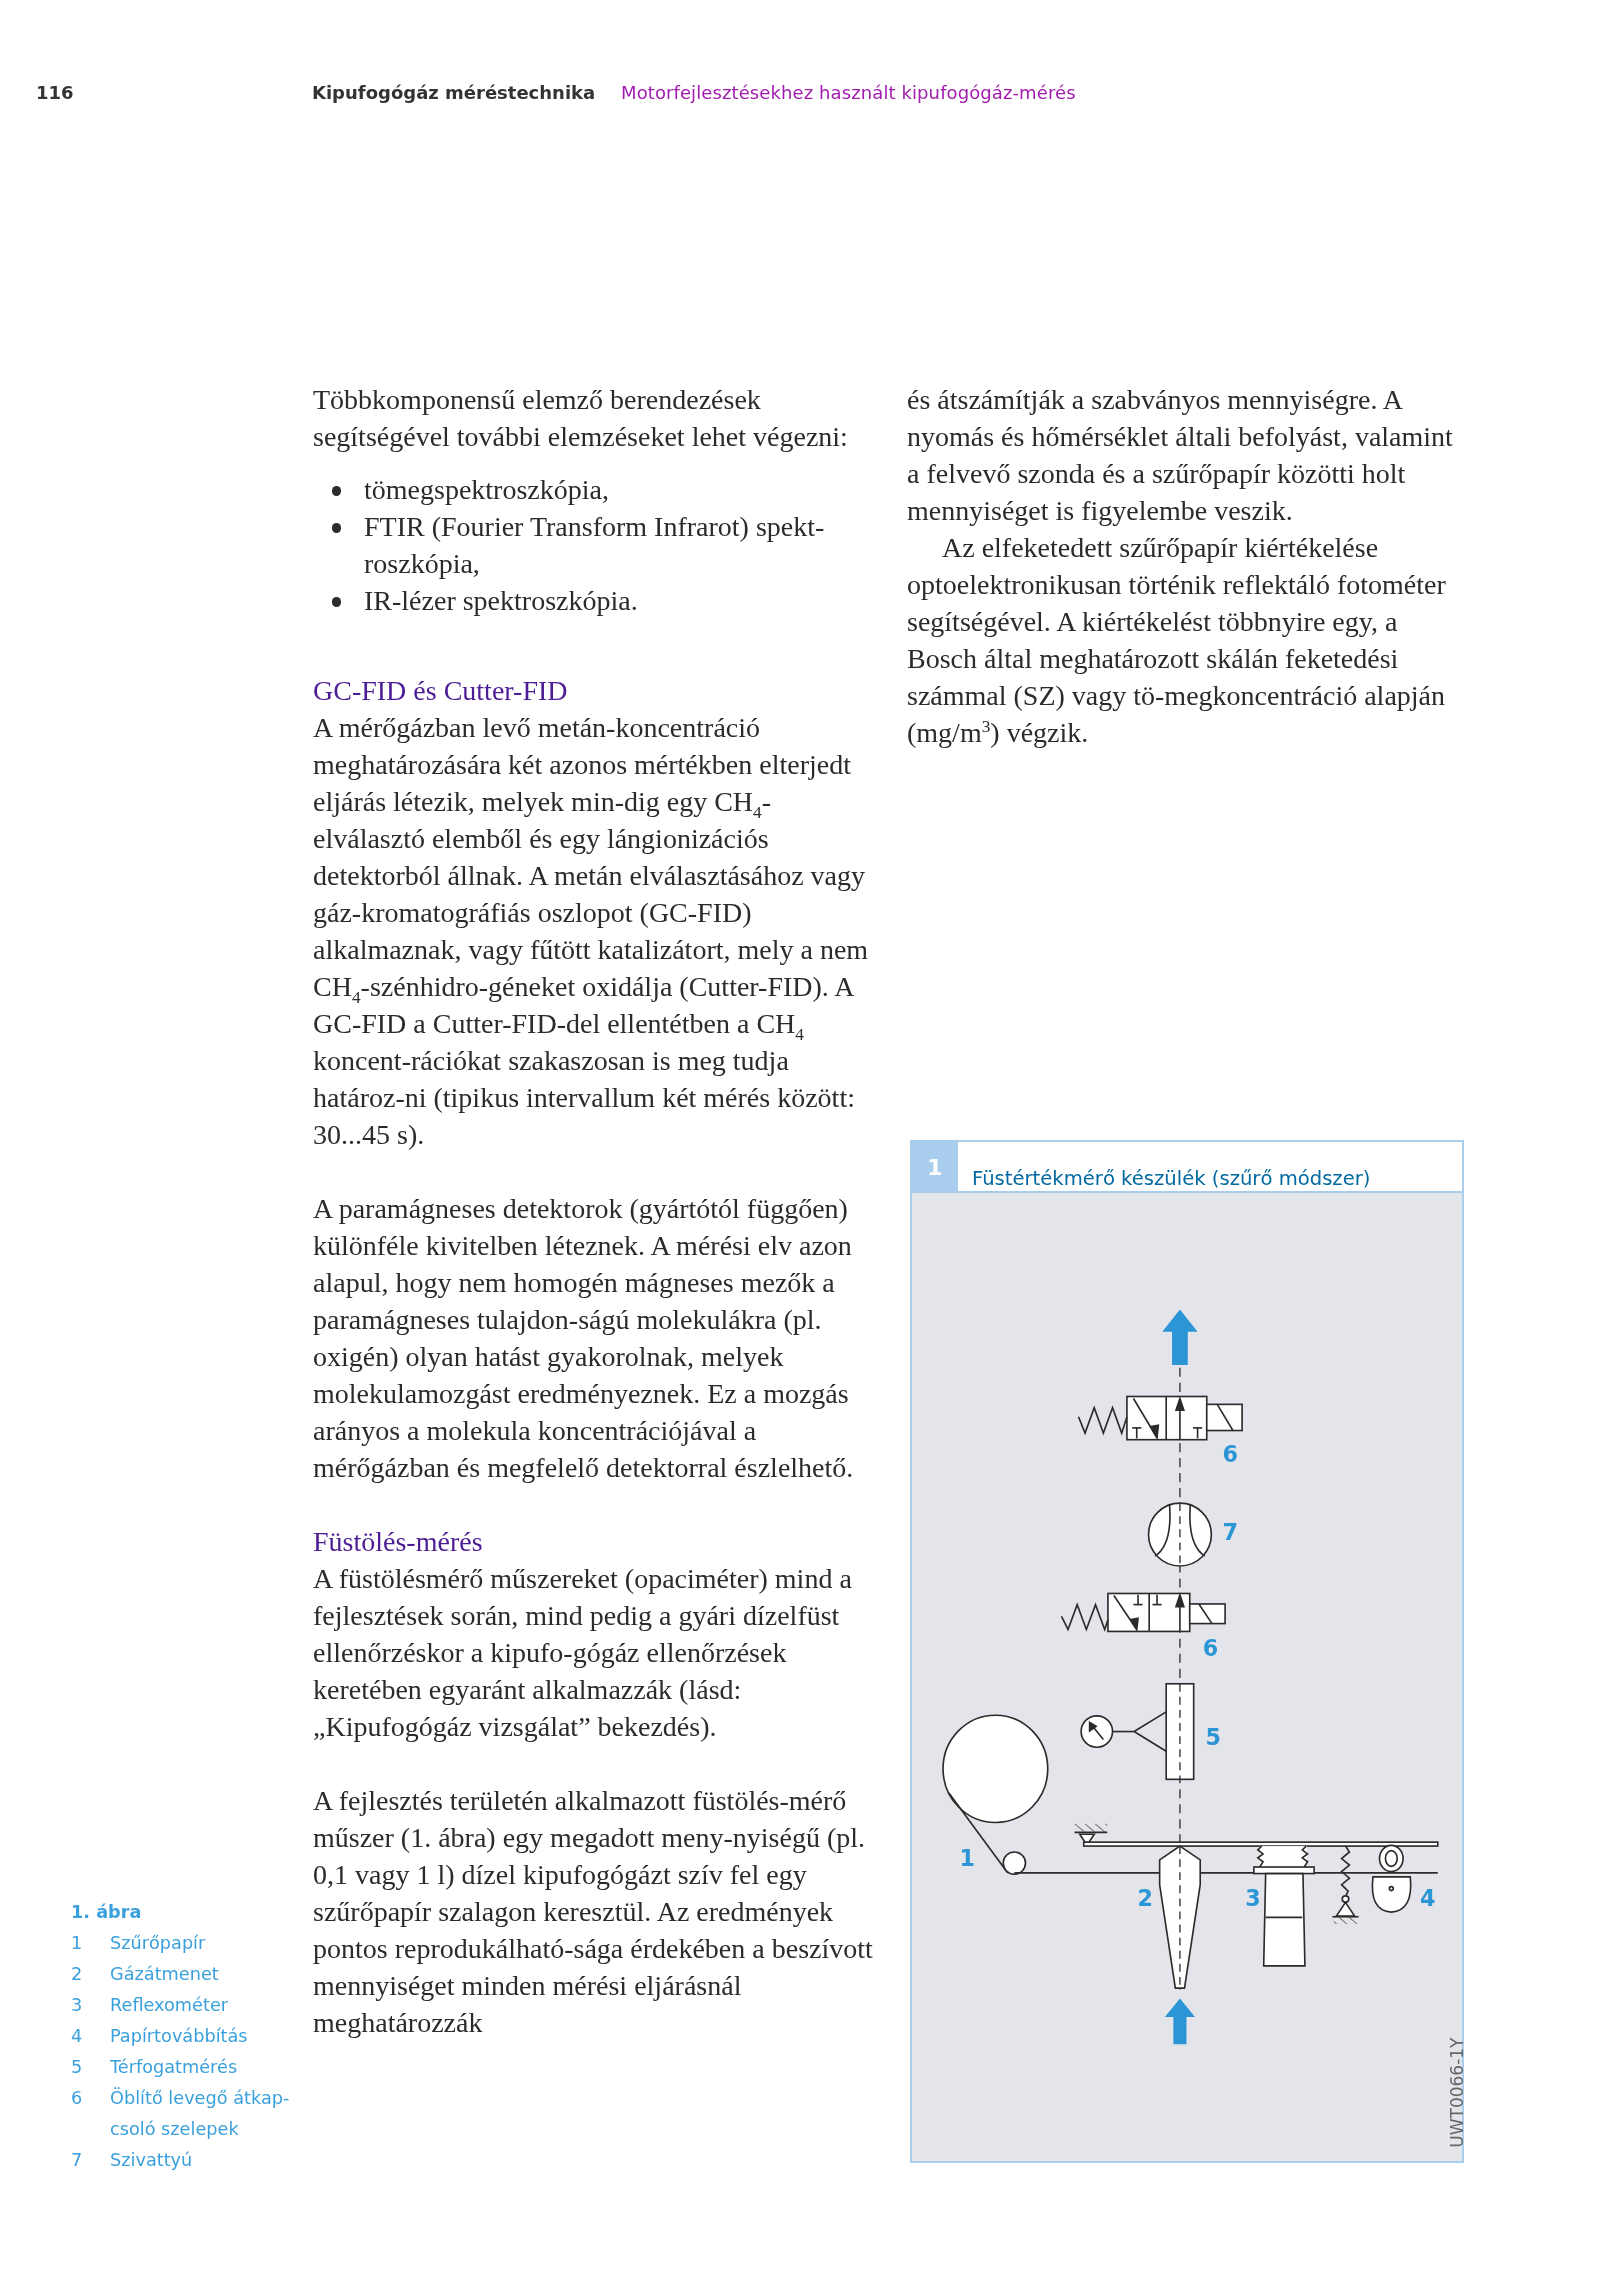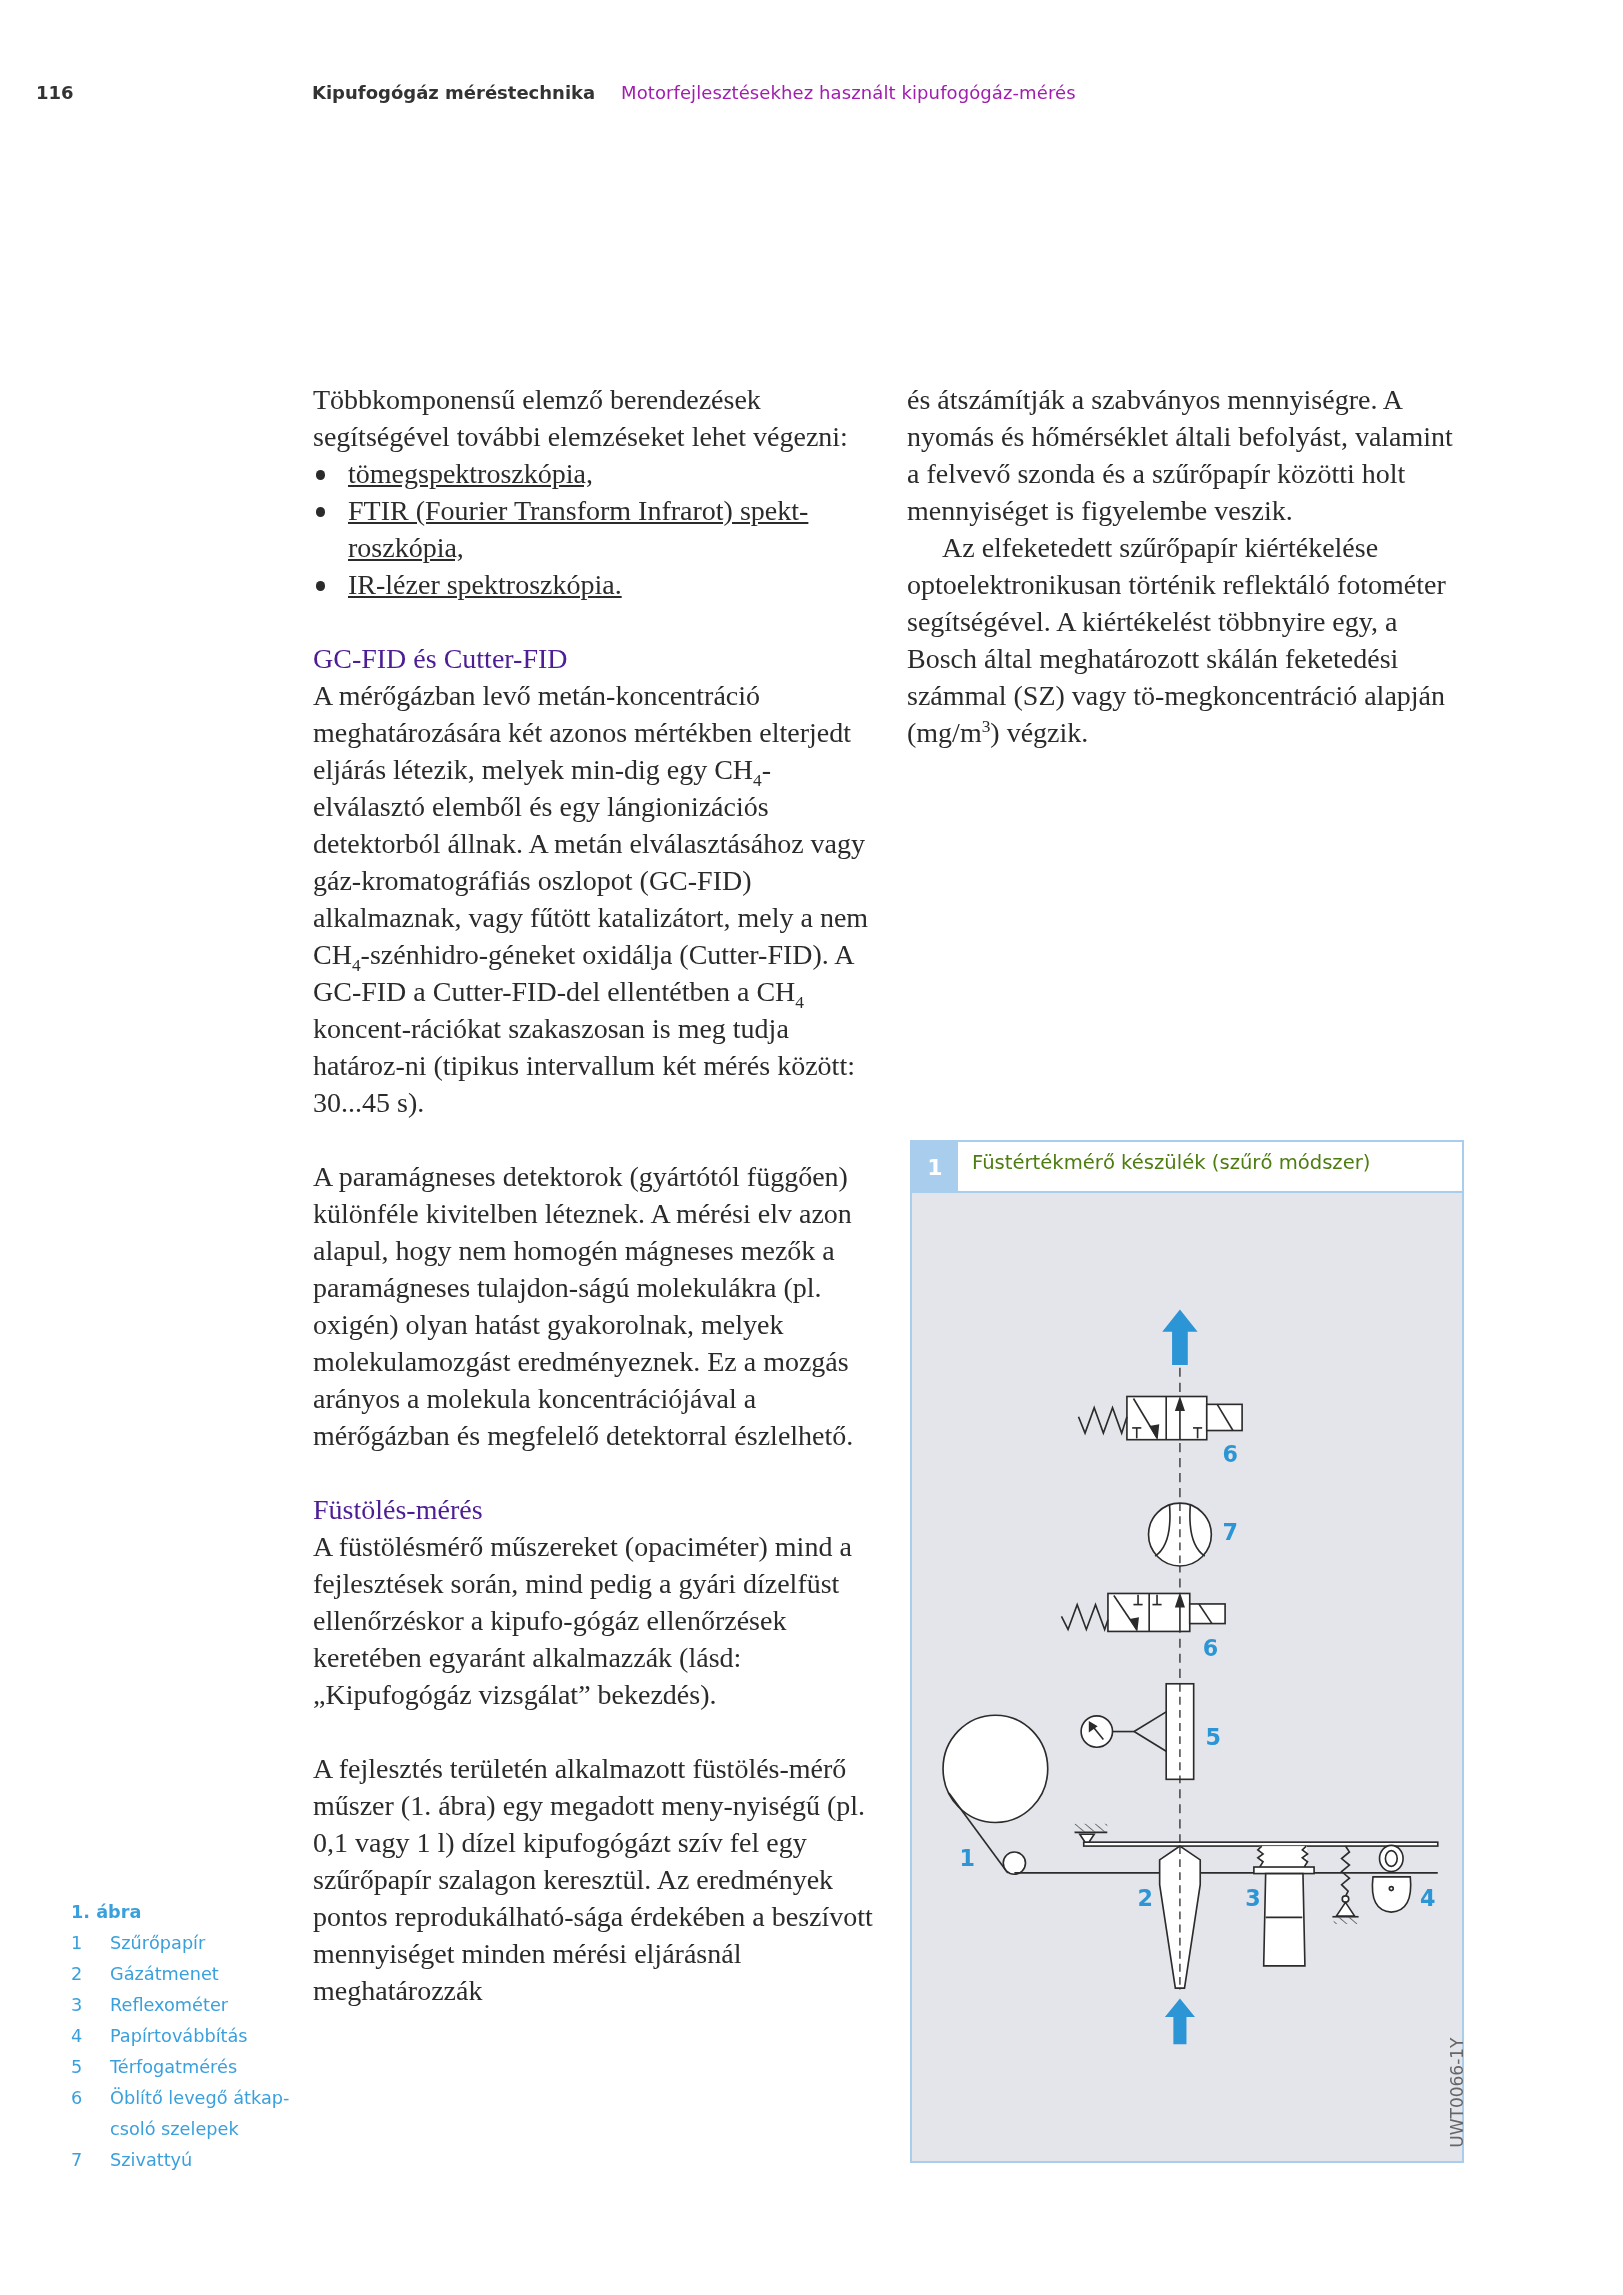--- a/index.html
+++ b/index.html
@@ -14,43 +14,43 @@
   .chapter { position: absolute; left: 312px; top: 0; font-weight: bold; }
   .section { position: absolute; left: 621px; top: 0; color: #a21caf; letter-spacing: 0.1px; }
 
   .col { position: absolute; width: 563px; font-family: "Liberation Serif", "DejaVu Serif", serif;
     font-size: 28px; line-height: 37px; color: #2b2b2b; }
   .col1 { left: 313px; top: 381px; }
   .col2 { left: 907px; top: 381px; }
   .col p { margin: 0; }
   .col .gap { height: 37px; }
   .col h3 { margin: 0; font-weight: normal; color: #4c1d95; font-size: 28px; line-height: 37px; }
-  .bullets { list-style: none; margin: 0; padding: 0; text-decoration: underline; }
+  .bullets { list-style: none; margin: 16px; padding: 0; }
   .bullets li { position: relative; padding-left: 35px; }
   .bullets li::before { content: ""; position: absolute; left: 2.6px; top: 15px; width: 9.8px; height: 9.8px;
     border-radius: 50%; background: #2b2b2b; }
   .indent { text-indent: 35px; }
   sub, sup { font-size: 0.62em; line-height: 0; }
 
   .caption { position: absolute; left: 39px; top: 1897px; width: 249px;
     font-family: "DejaVu Sans", "Liberation Sans", sans-serif; font-size: 17.7px; line-height: 31px; color: #3aa0dd; margin-left: 32px; }
   .caption .cap-title { font-weight: bold; }
   .caption .cap-row { display: flex; }
   .caption .cap-num { width: 39px; flex: none; }
   .caption .cap-text { flex: 1; }
 
   .figure { position: absolute; left: 910px; top: 1140px; width: 554px; height: 1023px;
     border: 2px solid #a9cdec; box-sizing: border-box; background: #e4e5ea; }
   .fig-head { position: absolute; left: 0; top: 0; width: 100%; height: 51px; background: #ffffff;
     border-bottom: 2px solid #a9cdec; box-sizing: border-box; }
   .fig-num { position: absolute; left: 0; top: 0; width: 46px; height: 51px; background: #a9cdec; color: #fff;
     font-family: "DejaVu Sans", "Liberation Sans", sans-serif; font-weight: bold; font-size: 22px;
     display: flex; align-items: center; justify-content: center; }
-  .fig-title { position: absolute; left: 60px; top: 0; height: 41px; display: flex; align-items: center;
-    font-family: "DejaVu Sans", "Liberation Sans", sans-serif; font-size: 19.6px; color: #4d7c0f; }
+  .fig-title { position: absolute; left: 60px; top: 16px; height: 41px; display: flex; align-items: center;
+    font-family: "DejaVu Sans", "Liberation Sans", sans-serif; font-size: 19.6px; color: #0369a1; }
   .diagram { position: absolute; left: 0; top: 0; }
   .diagram .lbl { font-family: "DejaVu Sans", "Liberation Sans", sans-serif; font-weight: bold; font-size: 34px; fill: #2b95d6; }
   .diagram .code { font-family: "DejaVu Sans", "Liberation Sans", sans-serif; font-size: 26px; fill: #666; }
 </style>
 </head>
 <body>
 
 <div class="running-head">
   <span class="page-number">116</span>
   <span class="chapter">Kipufogógáz méréstechnika</span>

